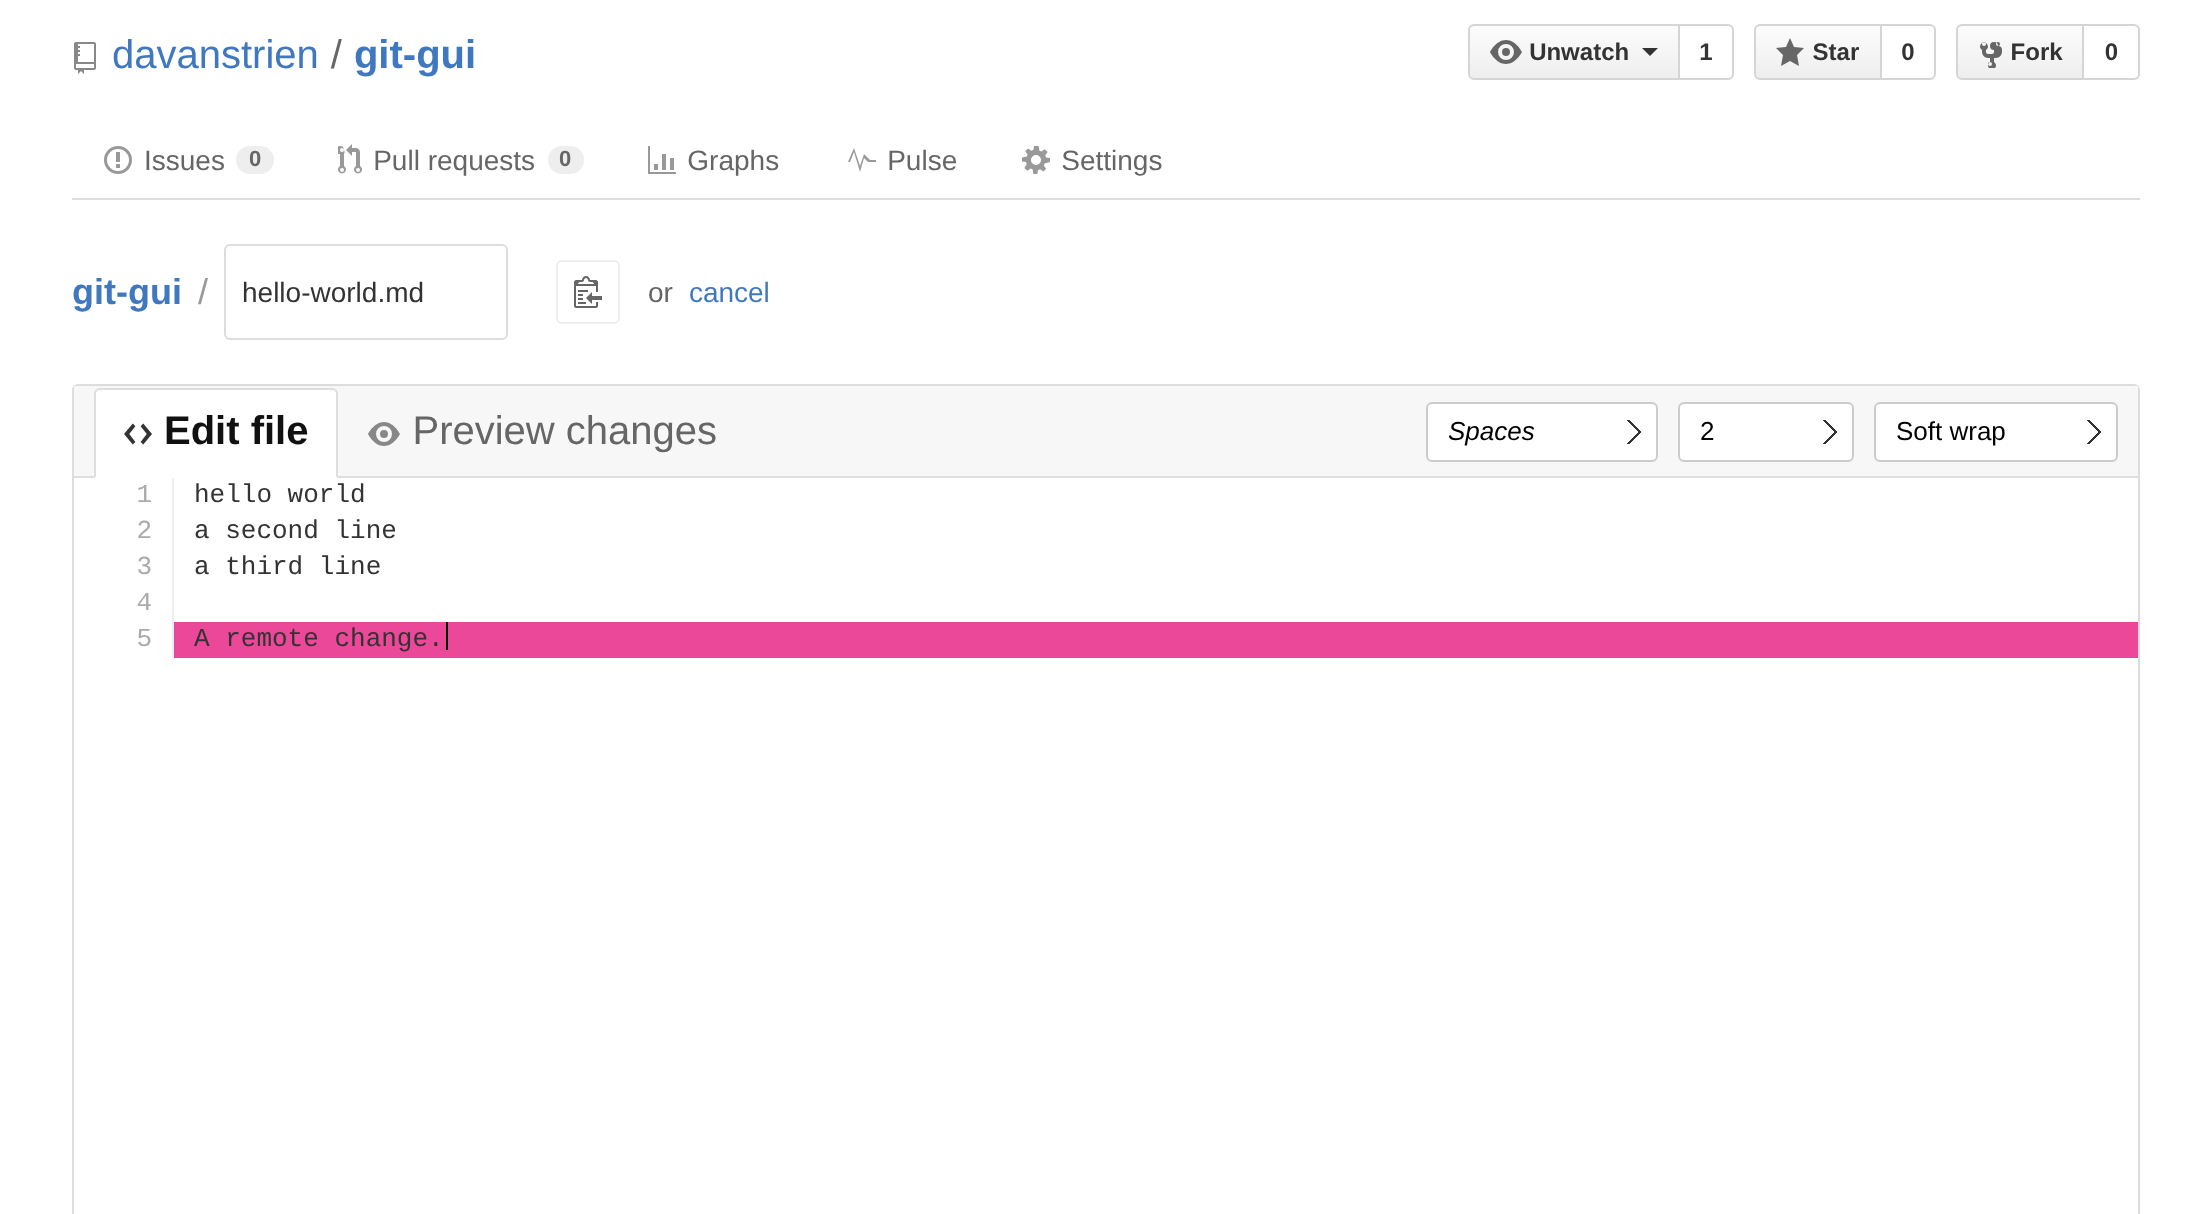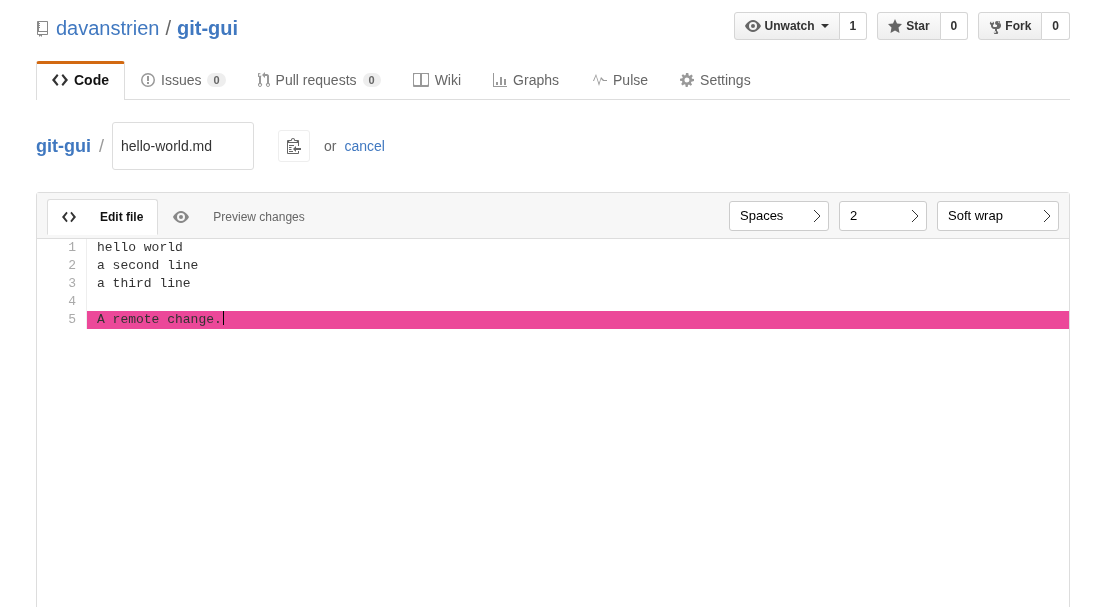--- a/index.html
+++ b/index.html
@@ -158,24 +158,24 @@
     display: flex;
     align-items: center;
     background: #f7f7f7;
     border-bottom: 1px solid #ddd;
     padding: 0 10px;
     height: 46px;
   }
   .edit-tab {
     display: inline-flex;
     align-items: center;
-    gap: 24px;
+    gap: 6px;
     padding: 10px 14px;
     color: #666;
-    font-size: 12px;
+    font-size: 20px;
     cursor: pointer;
     border: 1px solid transparent;
     position: relative;
     top: 1px;
   }
   .edit-tab.active {
     color: #111;
     font-weight: 600;
     background: #fff;
     border-color: #ddd;
@@ -205,21 +205,21 @@
     content: "";
     position: absolute;
     right: 8px; top: 50%;
     transform: translateY(-50%);
     width: 8px; height: 12px;
     background:
       linear-gradient(45deg, transparent 45%, #333 45%, #333 55%, transparent 55%) top/8px 6px no-repeat,
       linear-gradient(-45deg, transparent 45%, #333 45%, #333 55%, transparent 55%) bottom/8px 6px no-repeat;
     pointer-events: none;
   }
-  .w-spaces { width: 100px; }
+  .w-spaces { width: 116px; font-style: italic; }
   .w-indent { width: 88px; }
   .w-wrap   { width: 122px; }
   
   .code-area {
     font-family: Consolas, "Liberation Mono", Menlo, Courier, monospace;
     font-size: 13px;
     line-height: 18px;
     min-height: 390px;
     background: #fff;
   }
@@ -289,45 +289,33 @@
               <path d="M10 5a2 2 0 10-2 2v1c0 .5-.5 1-1 1H5c-.5 0-1-.5-1-1V7a2 2 0 10-2 0v1c0 1.5 1.5 3 3 3h1v2a2 2 0 102 0v-2h1c1.5 0 3-1.5 3-3V7a2 2 0 00-2-2zM3 5a1 1 0 110-2 1 1 0 010 2zm3 10a1 1 0 110-2 1 1 0 010 2zm4-10a1 1 0 110-2 1 1 0 010 2z"></path>
             </svg>
           <span>Fork</span>
         </button>
         <span class="count">0</span>
       </div>
     </div>
   </div>
 
   <nav class="reponav">
-    <span class="reponav-item selected">
-      <svg width="16" height="12" viewBox="0 0 16 12">
-          <path d="M5 0L0 6l5 6 1.5-1.5L3 6l3.5-4.5L5 0zm6 0L9.5 1.5 13 6l-3.5 4.5L11 12l5-6-5-6z"></path>
-        </svg>
-      <span>Code</span>
-    </span>
     <span class="reponav-item">
       <svg width="14" height="14" viewBox="0 0 14 14">
           <path d="M7 0a7 7 0 100 14A7 7 0 007 0zm0 12.5A5.5 5.5 0 117 1.5a5.5 5.5 0 010 11zM6 3h2v5H6V3zm0 6h2v2H6V9z"></path>
         </svg>
       <span>Issues</span>
       <span class="counter">0</span>
     </span>
     <span class="reponav-item">
       <svg width="12" height="16" viewBox="0 0 12 16">
           <path d="M11 11V4c0-1-1-2-2-2H7V0L4 3l3 3V4h2v7a2 2 0 102 0zM3 3a2 2 0 10-2 2v6a2 2 0 102 0V5a2 2 0 000-2zm-1 11a1 1 0 110-2 1 1 0 010 2zm0-10a1 1 0 110-2 1 1 0 010 2zm8 10a1 1 0 110-2 1 1 0 010 2z"></path>
         </svg>
       <span>Pull requests</span>
       <span class="counter">0</span>
-    </span>
-    <span class="reponav-item">
-      <svg width="16" height="14" viewBox="0 0 16 14">
-          <path d="M2 1h5v11H2c-.5 0-1-.5-1-1V2c0-.5.5-1 1-1zm7 0h5c.5 0 1 .5 1 1v9c0 .5-.5 1-1 1H9V1zM0 0v13c0 .5.5 1 1 1h14c.5 0 1-.5 1-1V0H0z"></path>
-        </svg>
-      <span>Wiki</span>
     </span>
     <span class="reponav-item">
       <svg width="14" height="14" viewBox="0 0 14 14">
           <path d="M1 0v13h13v1H0V0h1zm2 9h2v3H3V9zm4-5h2v8H7V4zm4 2h2v6h-2V6z"></path>
         </svg>
       <span>Graphs</span>
     </span>
     <span class="reponav-item">
       <svg width="16" height="12" viewBox="0 0 16 12">
           <path d="M0 7h3l2-5 3 10 2-7 2 2h4v-1h-3l-3-3-2 6-3-9-3 7H0v0z"></path>

